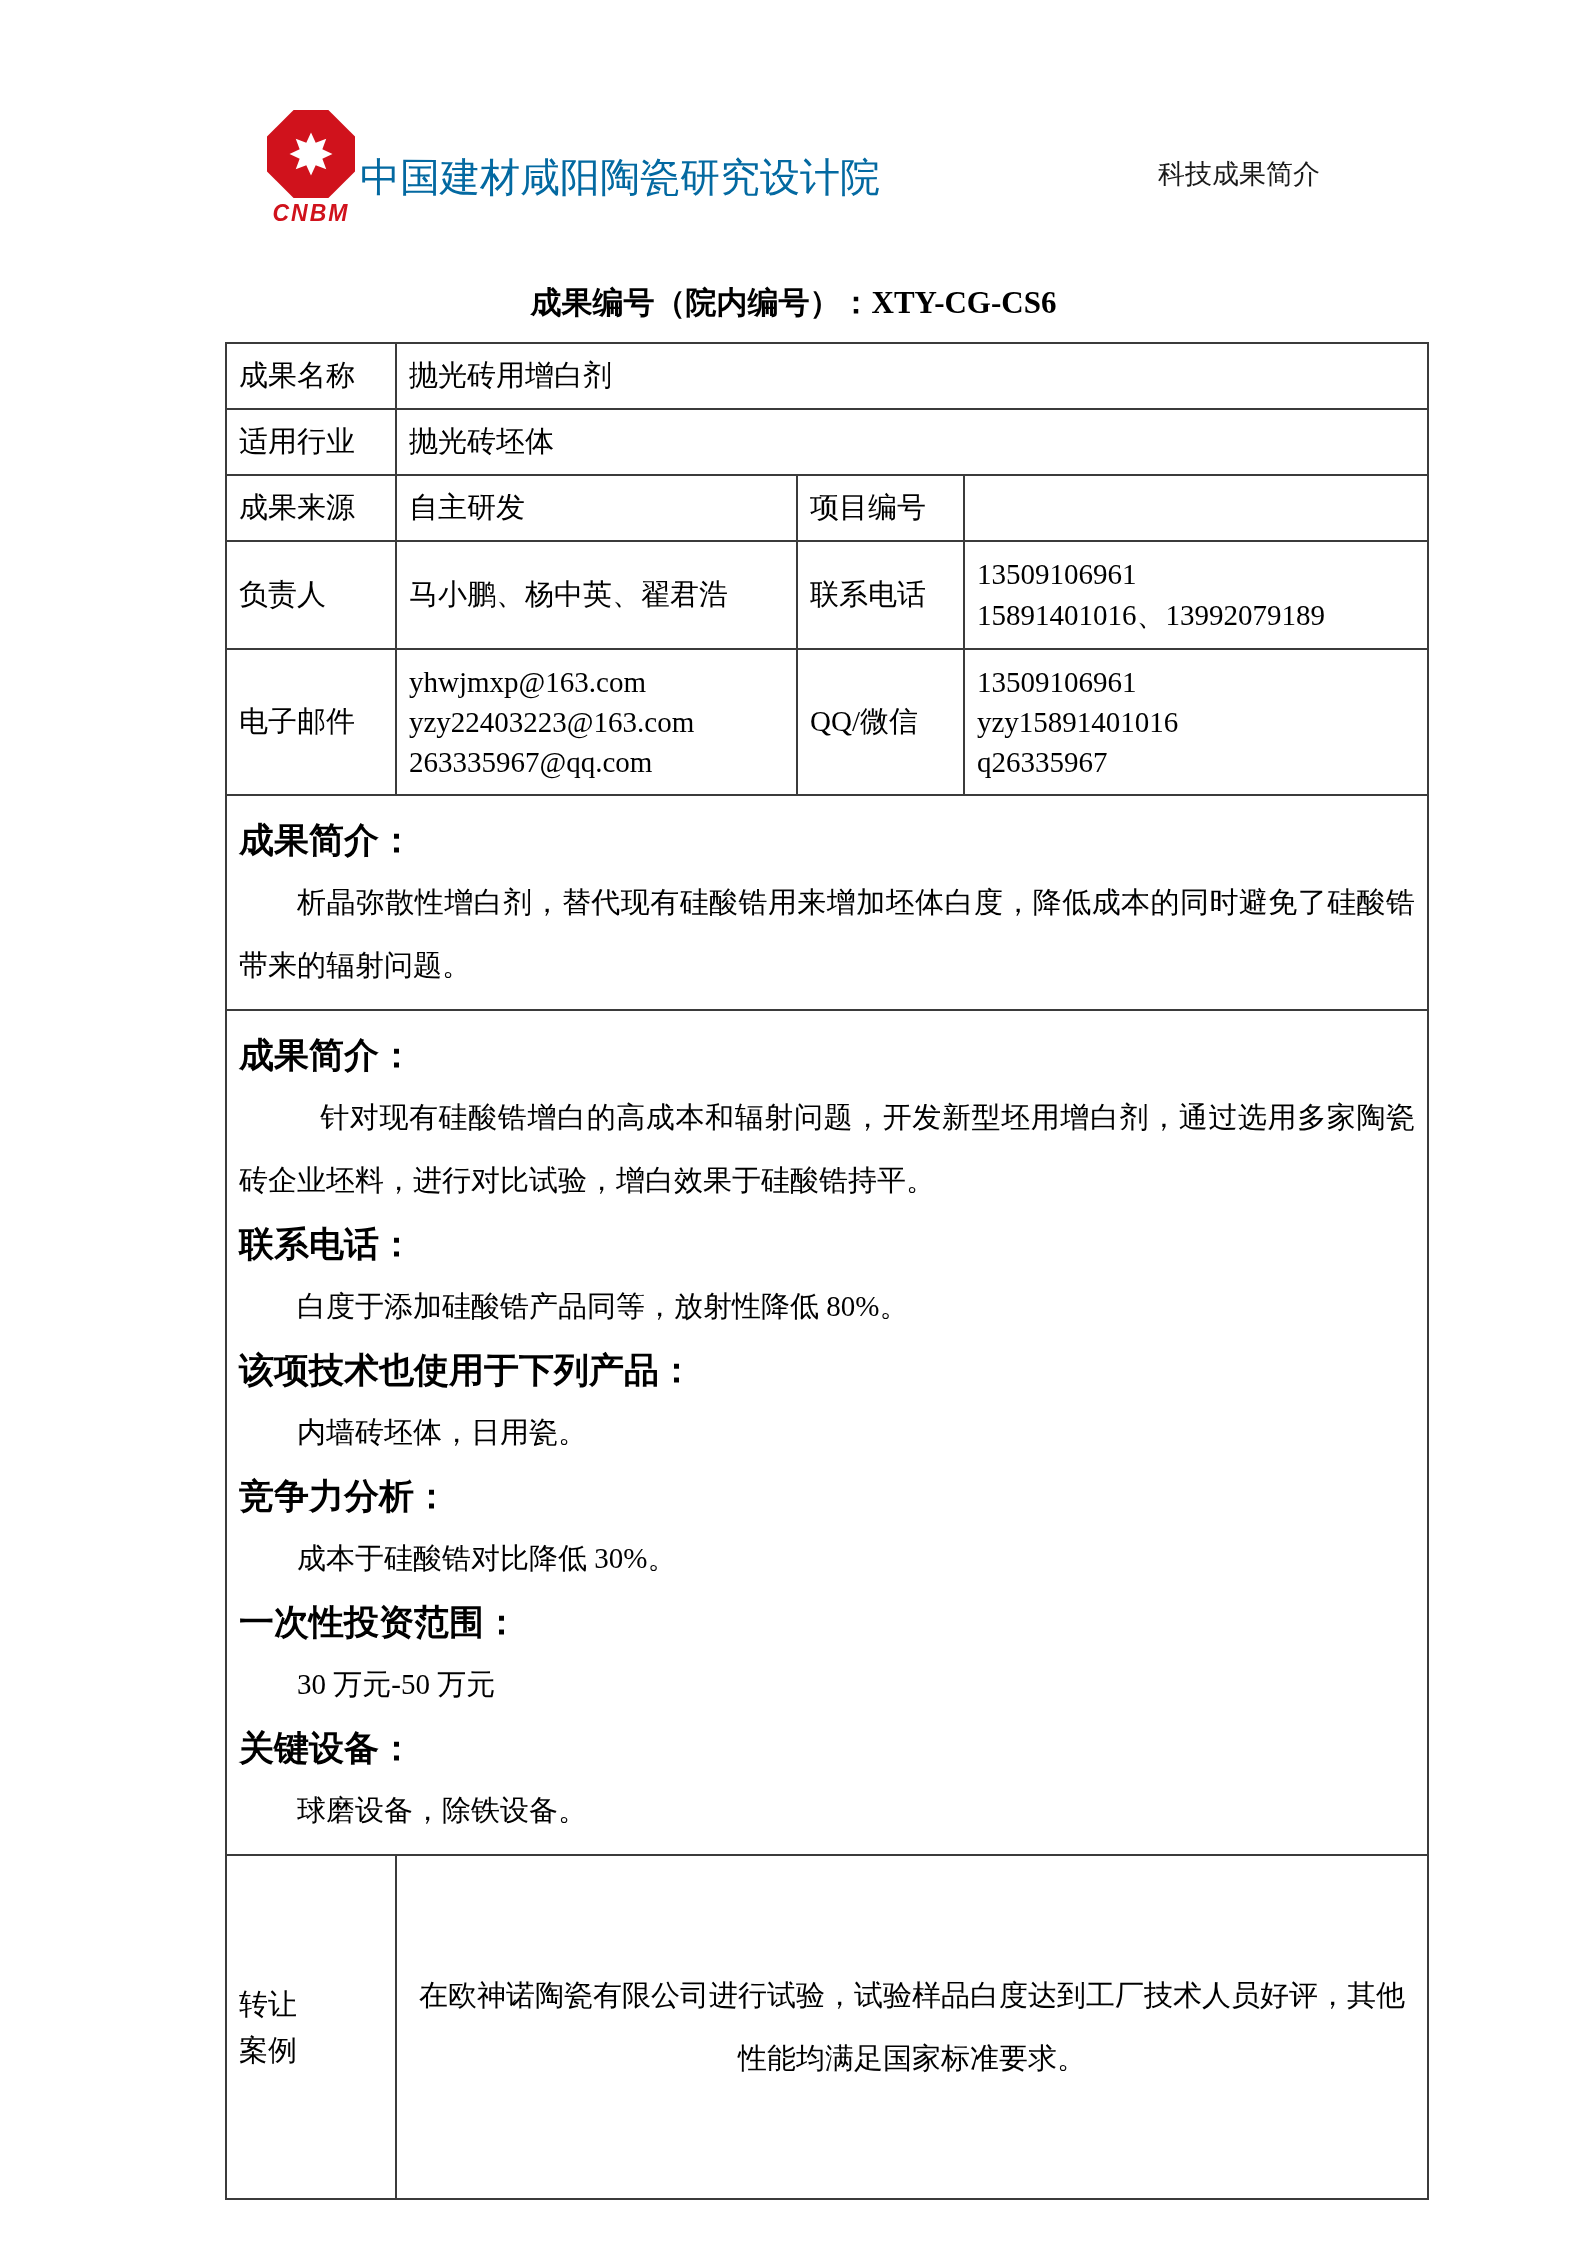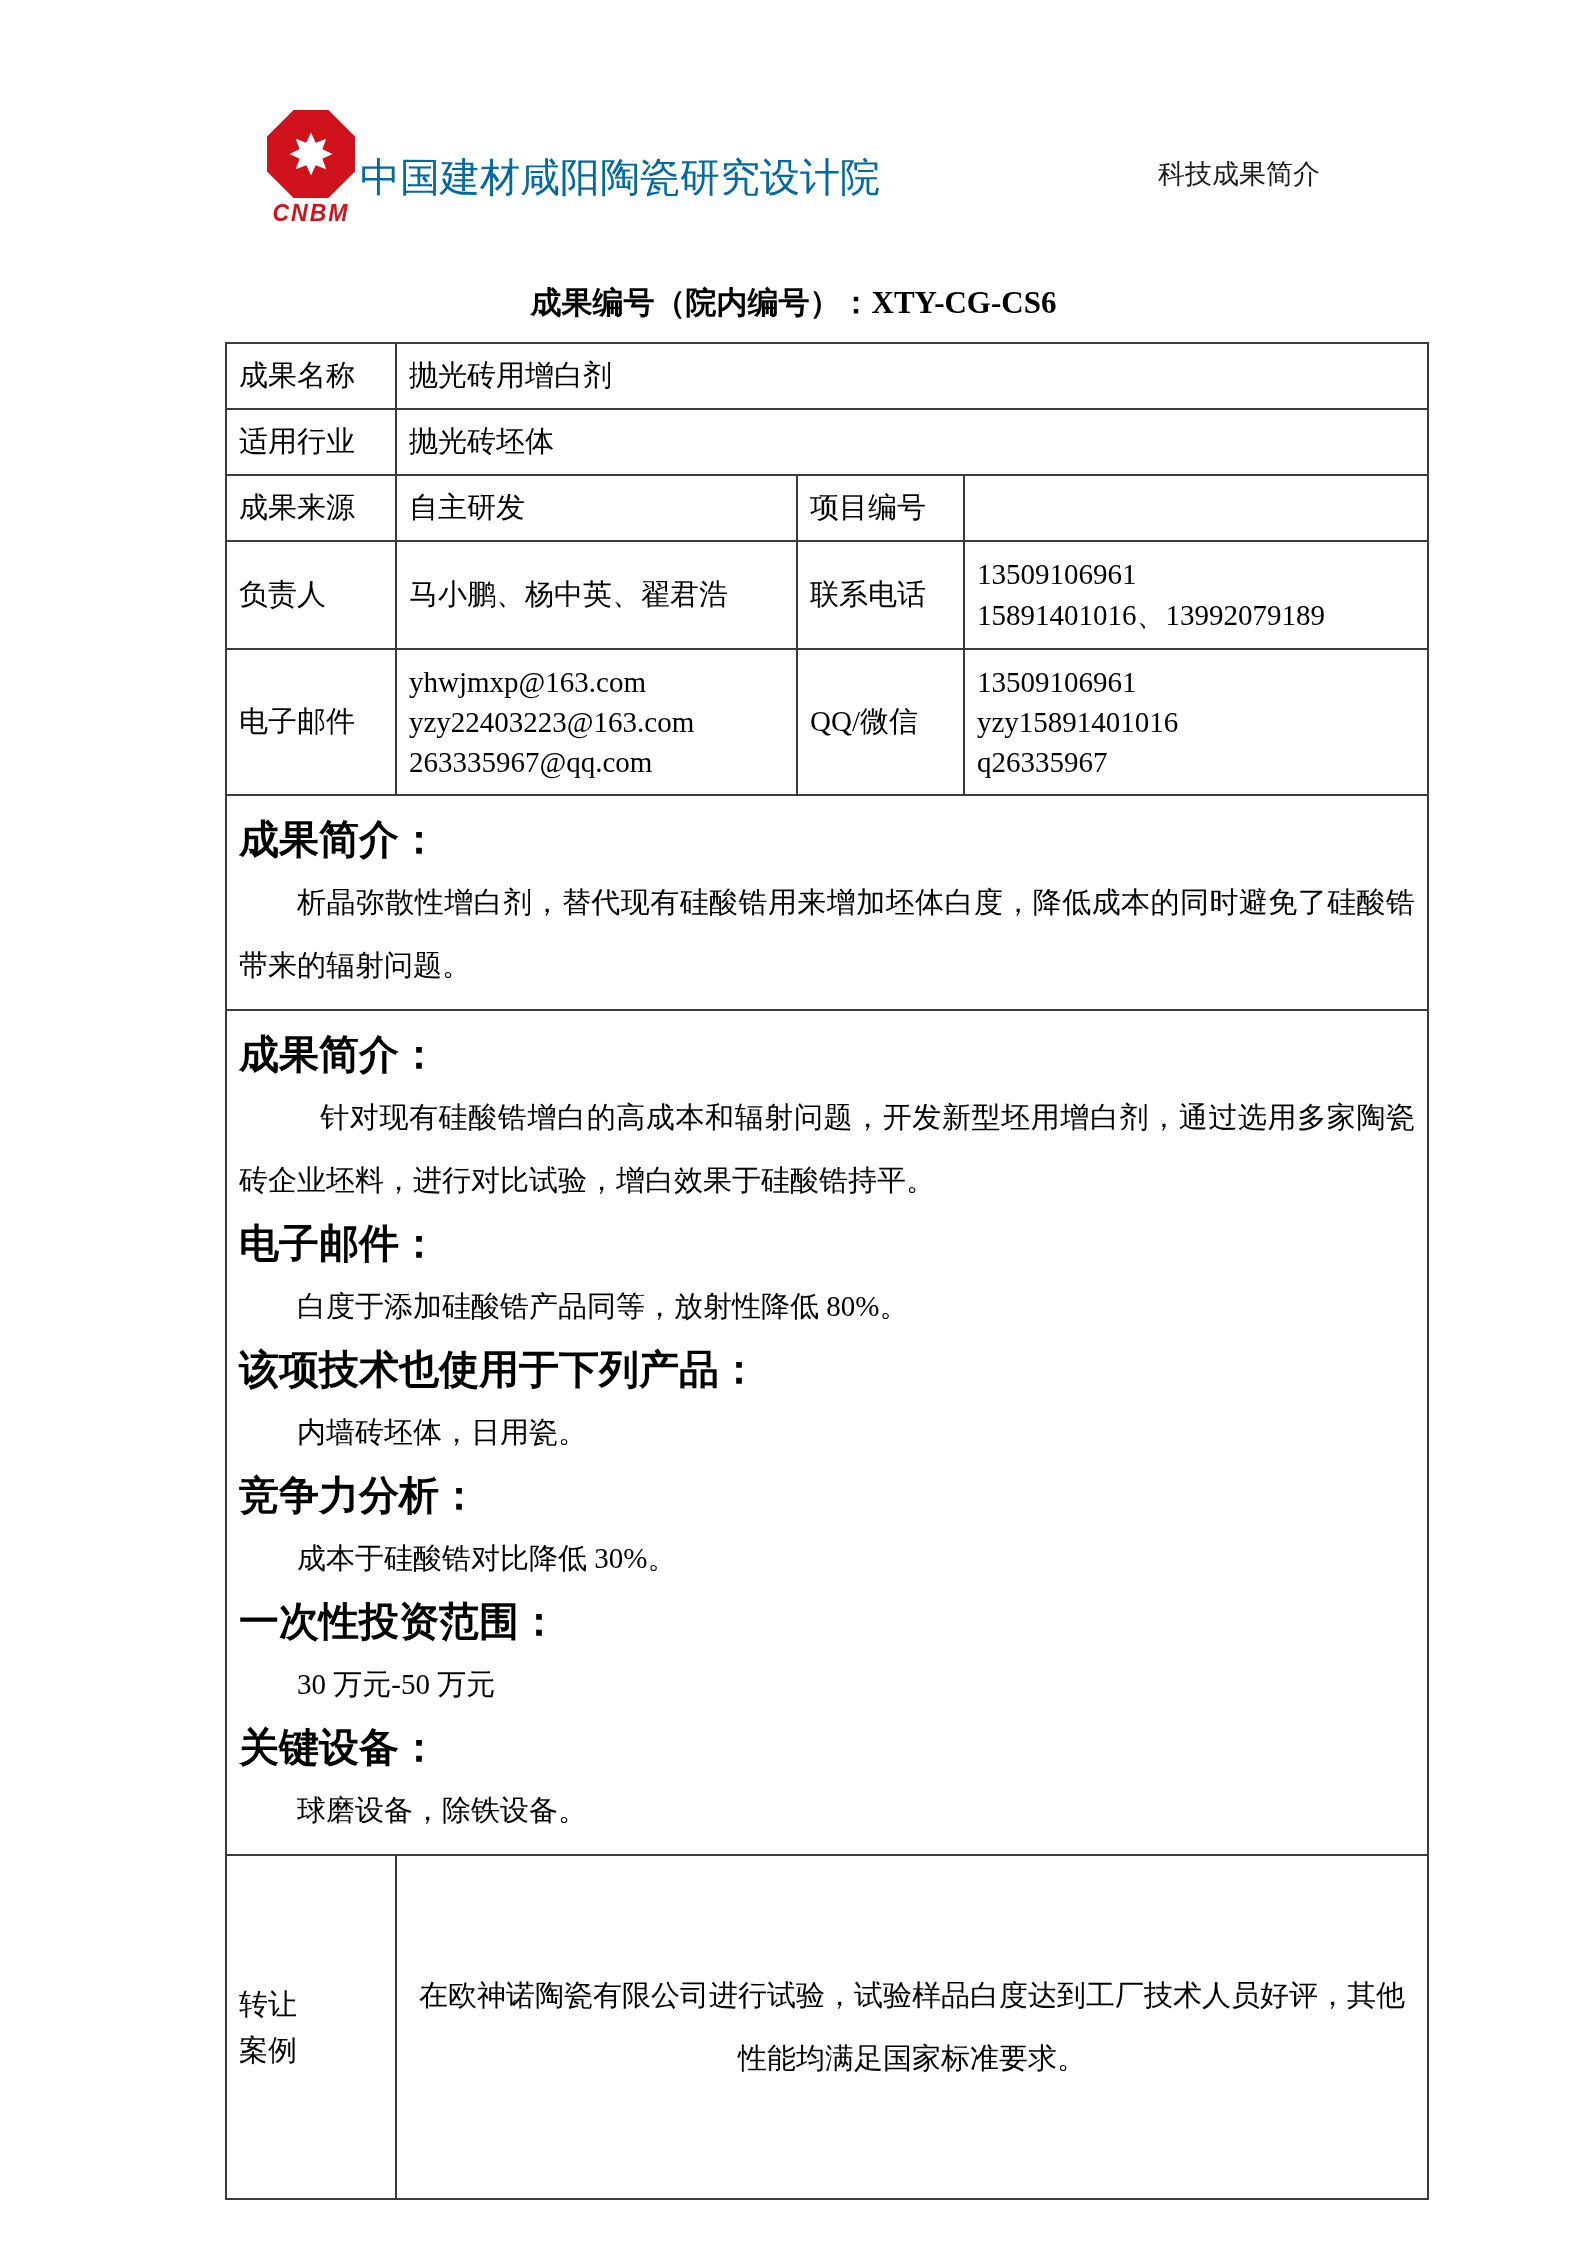--- a/index.html
+++ b/index.html
@@ -59,21 +59,21 @@
   .line{line-height:40px;}
   td.phones .line{line-height:41px;}
   
   td.section-cell{
     vertical-align:top;
     padding:6px 16px 0 12px;
     line-height:63px;
   }
   .sec-heading{
     font-family:Liberation Sans, sans-serif;
-    font-weight:bold;font-size:40px;
+    font-weight:bold;font-size:35px;
   }
   .para{text-align:justify;text-indent:2em;}
   .para.wide-indent{text-indent:2.8em;}
   
   td.transfer-label{text-align:left;margin-top:40px;}
   td.transfer-label .line{line-height:46px;}
   td.transfer-body{
     text-align:center;
     padding:0 70px;
     line-height:63px;
@@ -152,21 +152,21 @@
       <td class="section-cell" colspan="4">
         <div class="sec-heading">成果简介：</div>
         <div class="para">析晶弥散性增白剂，替代现有硅酸锆用来增加坯体白度，降低成本的同时避免了硅酸锆带来的辐射问题。</div>
       </td>
     </tr>
 
     <tr class="h-r7">
       <td class="section-cell" colspan="4">
         <div class="sec-heading">成果简介：</div>
         <div class="para wide-indent">针对现有硅酸锆增白的高成本和辐射问题，开发新型坯用增白剂，通过选用多家陶瓷砖企业坯料，进行对比试验，增白效果于硅酸锆持平。</div>
-        <div class="sec-heading">电子邮件：</div>
+        <div class="sec-heading">联系电话：</div>
         <div class="para">白度于添加硅酸锆产品同等，放射性降低 80%。</div>
         <div class="sec-heading">该项技术也使用于下列产品：</div>
         <div class="para">内墙砖坯体，日用瓷。</div>
         <div class="sec-heading">竞争力分析：</div>
         <div class="para">成本于硅酸锆对比降低 30%。</div>
         <div class="sec-heading">一次性投资范围：</div>
         <div class="para">30 万元-50 万元</div>
         <div class="sec-heading">关键设备：</div>
         <div class="para">球磨设备，除铁设备。</div>
       </td>

